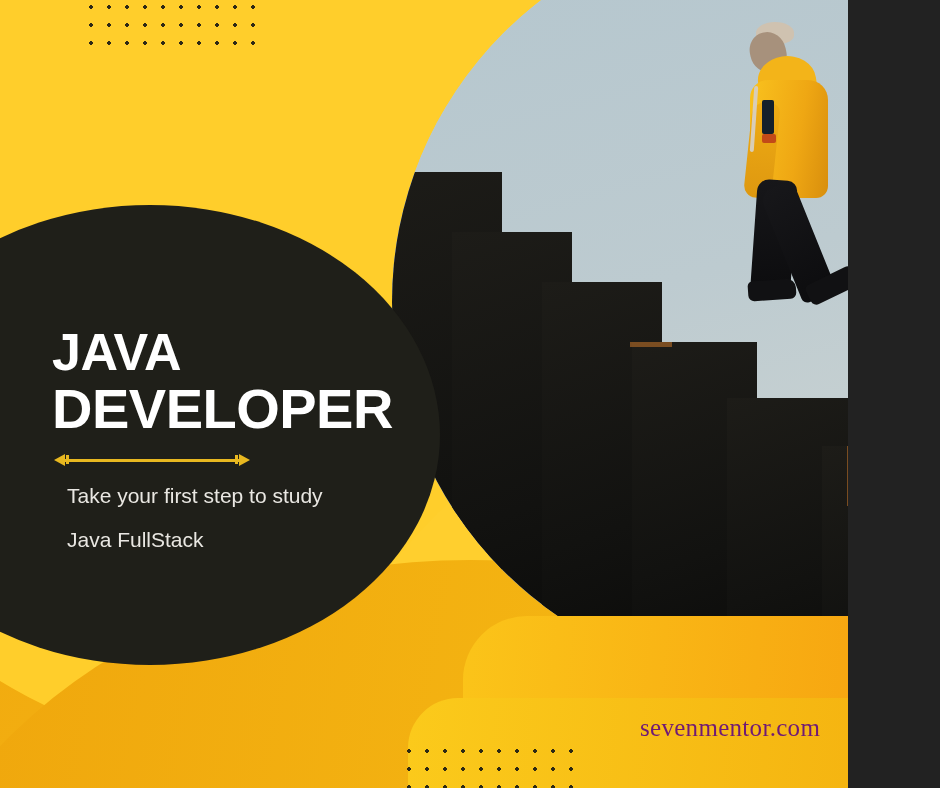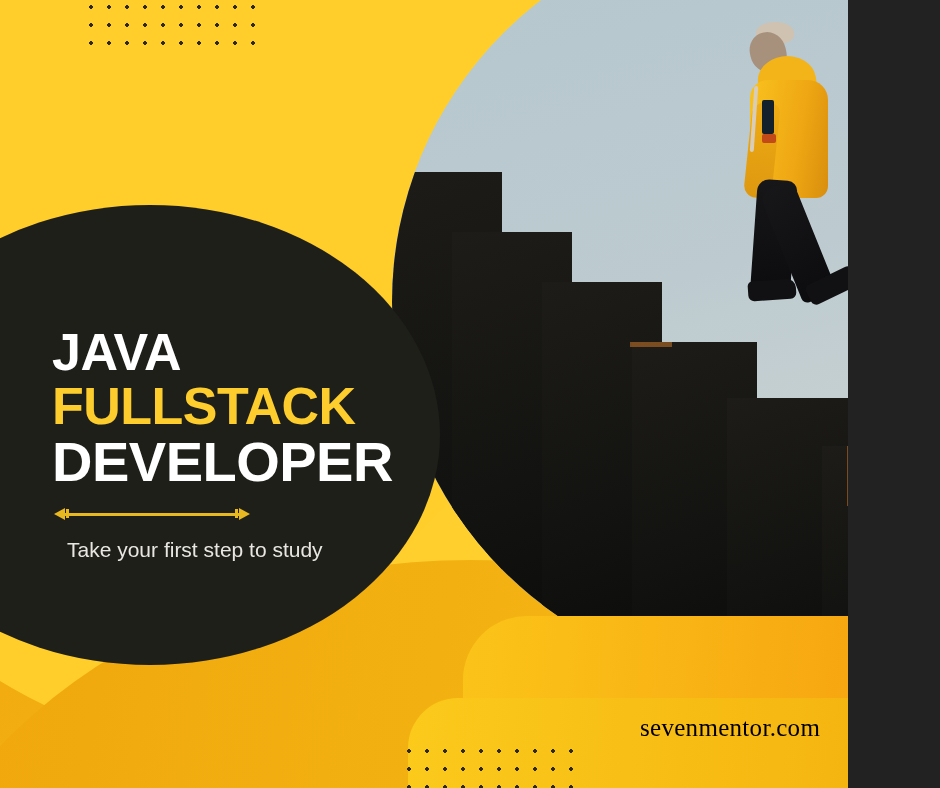--- a/index.html
+++ b/index.html
@@ -267,21 +267,21 @@
     font-weight: normal;
   }
 
   
   .website {
     position: absolute;
     left: 640px;
     top: 714px;
     font-family: "Liberation Serif", serif;
     font-size: 25px;
-    color: #000000;
+    color: #701a75;
     letter-spacing: .3px;
     z-index: 9;
   }
 </style>
 </head>
 <body>
 
 <div id="poster">
 
   <div class="bg-base"></div>
@@ -329,29 +329,29 @@
     <div class="band b2"></div>
   </div>
 
   <div class="dark-circle"></div>
 
   <div class="dots top"></div>
   <div class="dots bottom"></div>
 
   <div class="copy">
     <h1 class="headline hl-1">JAVA</h1>
-    <h1 class="headline hl-2">FULLSTACK</h1>
     <h1 class="headline hl-3">DEVELOPER</h1>
 
     <div class="divider">
       <span class="tip left"></span>
       <span class="pip left"></span>
       <span class="rule"></span>
       <span class="pip right"></span>
       <span class="tip right"></span>
     </div>
 
     <p class="subtitle">Take your first step to study</p>
+    <p class="subtitle">Java FullStack</p>
   </div>
 
   <div class="website">sevenmentor.com</div>
 
 </div>
 
 </body></html>

